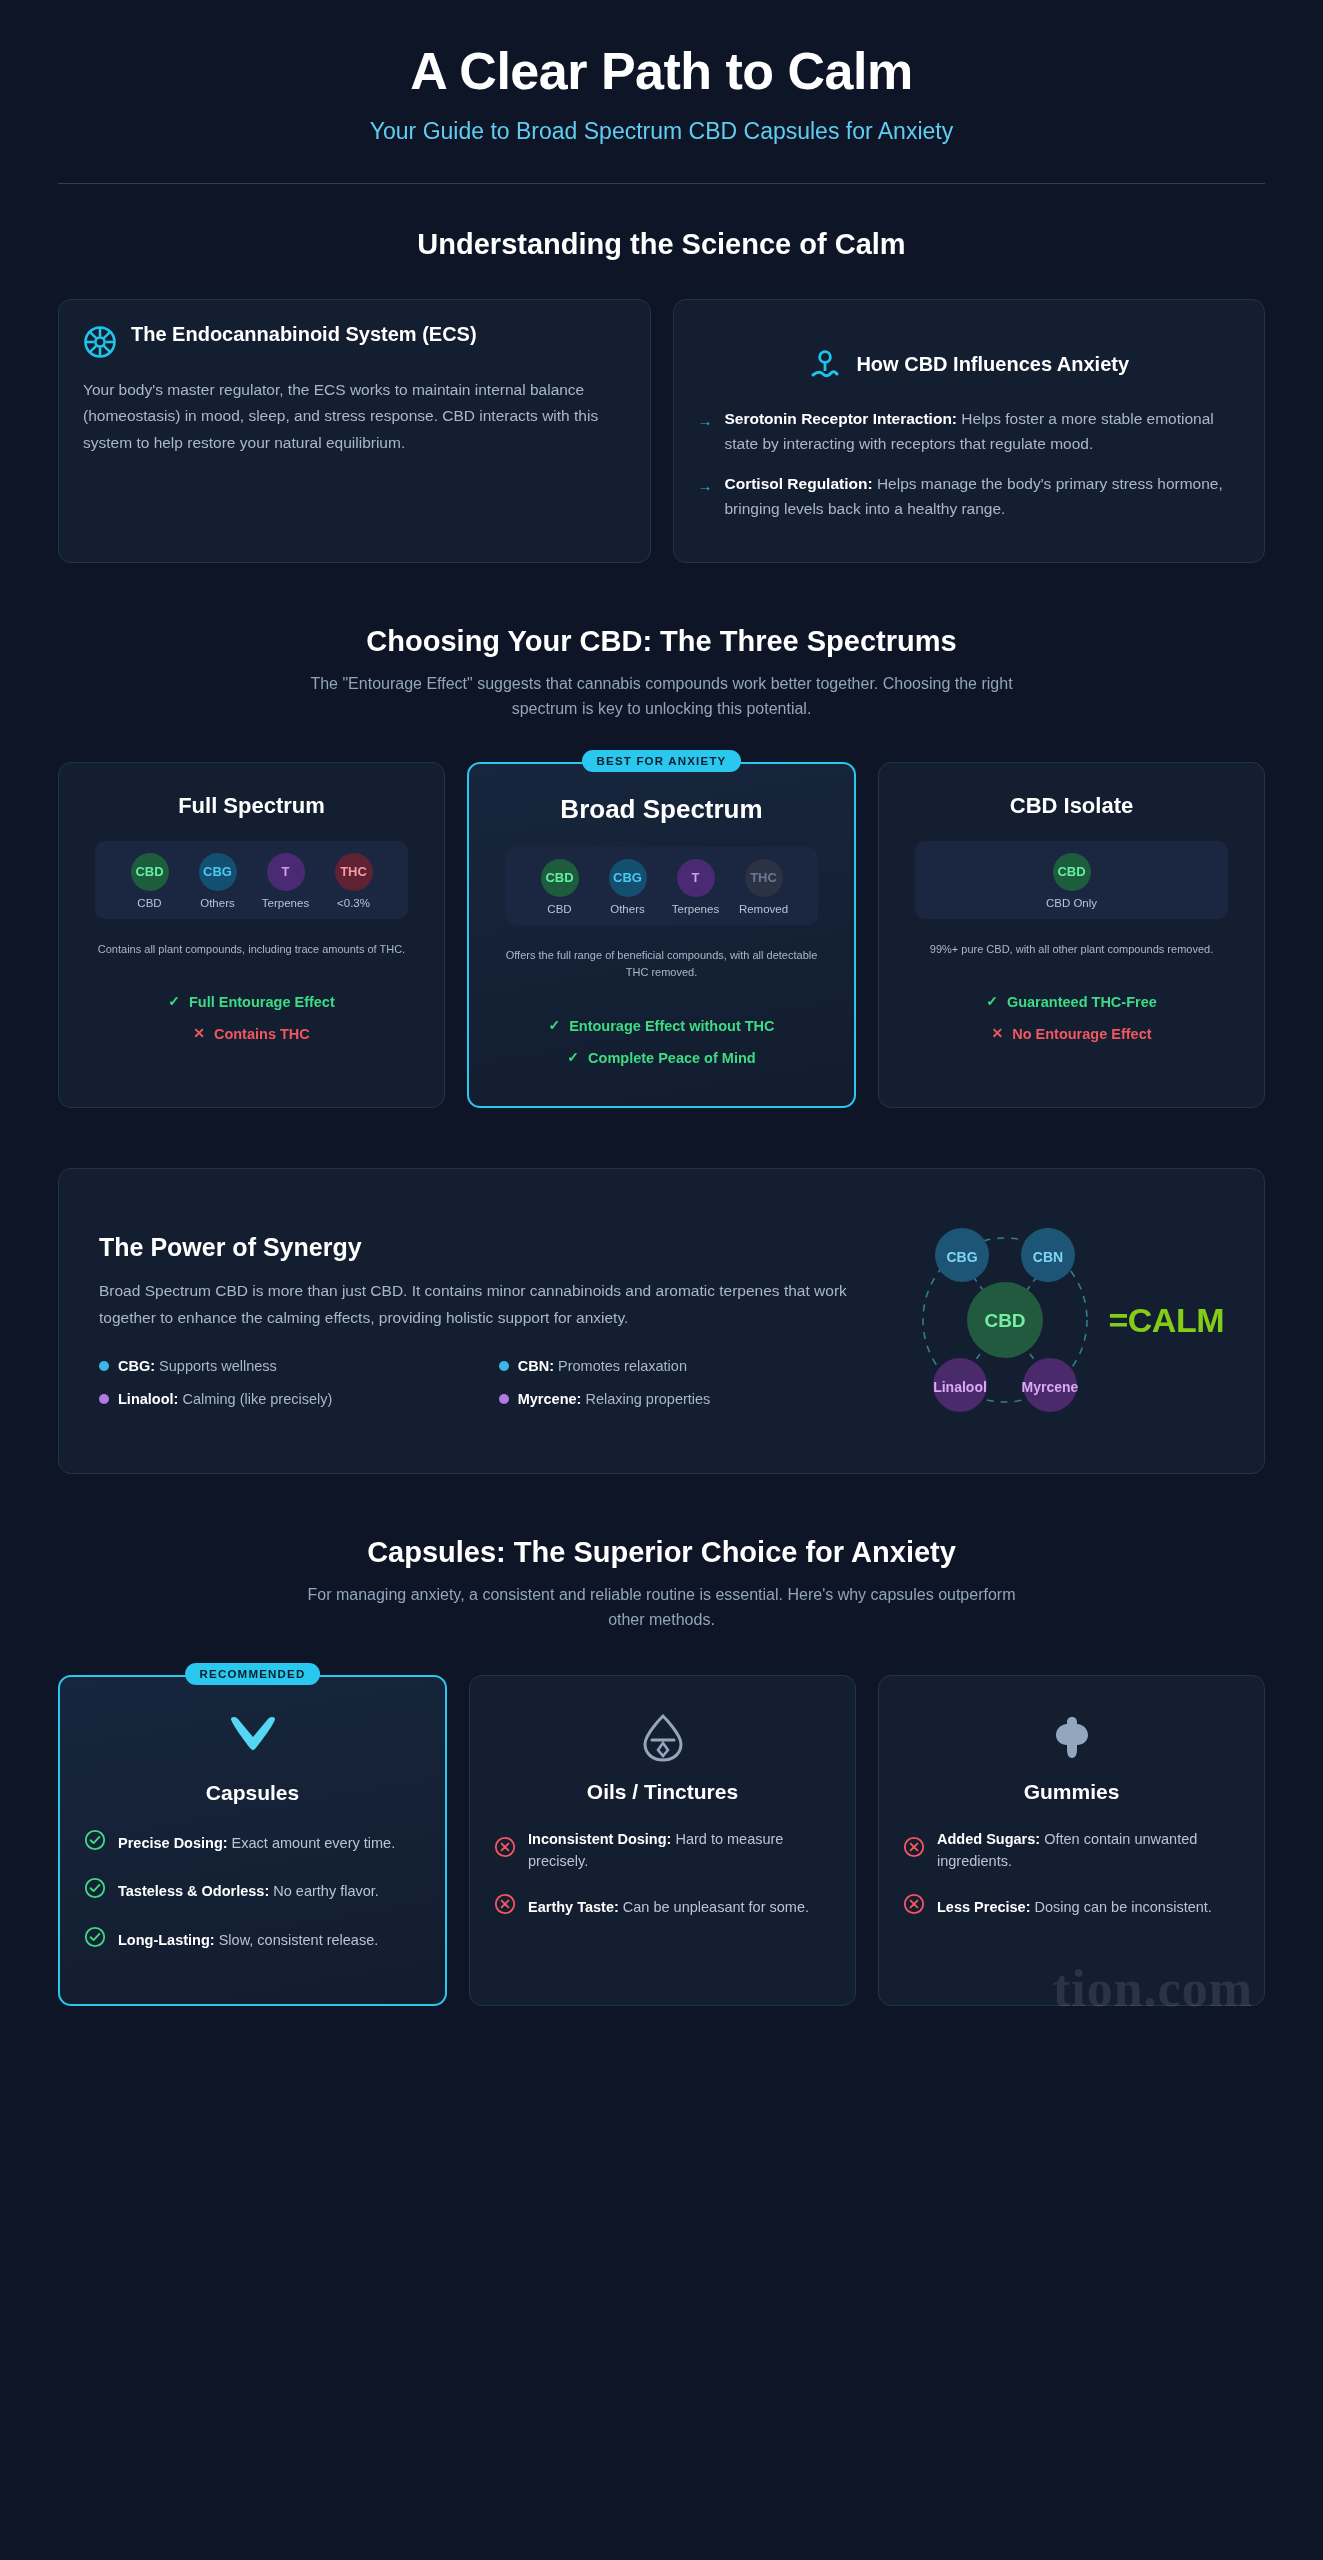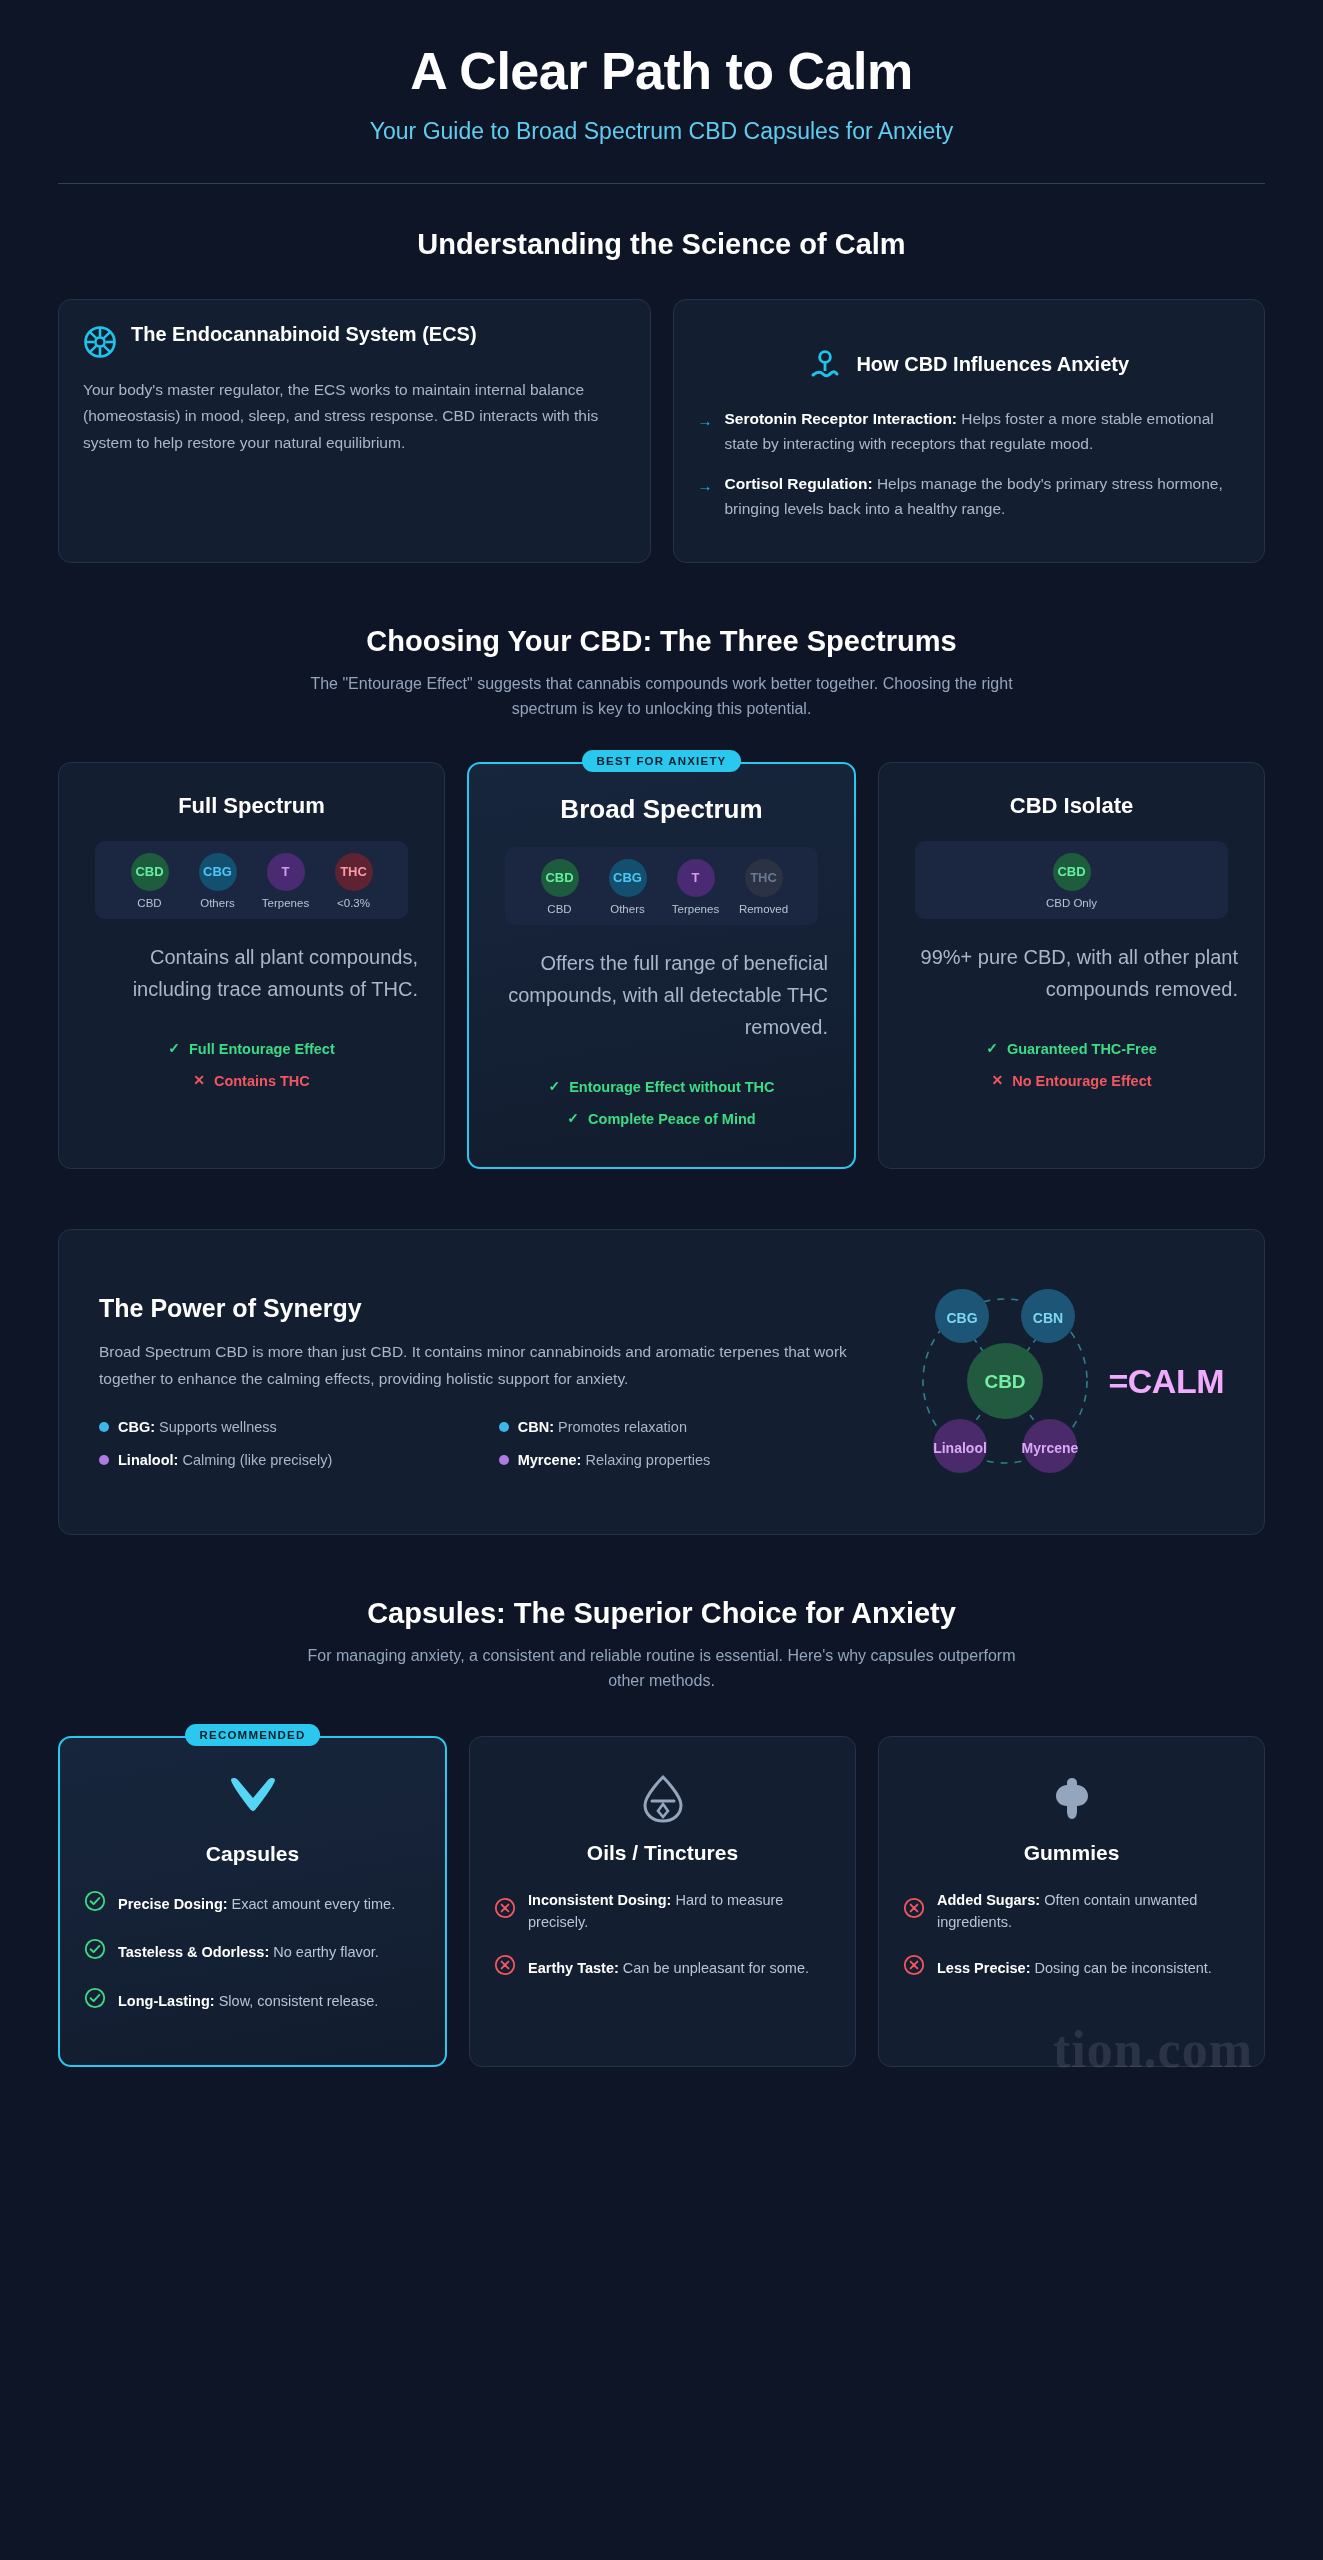--- a/index.html
+++ b/index.html
@@ -163,26 +163,25 @@
     font-size: 13px; font-weight: bold;
     position: relative;
   }
   .mol-label {
     font-size: 11.5px;
     color: #b7c3d4;
     margin-top: 6px;
     white-space: nowrap;
   }
   .spec-desc {
-    font-size: 20px;
+    font-size: 11px;
     color: #a9b7cb;
     line-height: 1.6;
     margin-top: 22px;
     padding: 0 4px;
-    text-align: right;
   }
   .spec-points { margin-top: 34px; }
   .spec-point {
     display: flex;
     gap: 9px;
     justify-content: center;
     align-items: flex-start;
     font-size: 14.5px;
     font-weight: bold;
     margin-bottom: 12px;
@@ -230,21 +229,21 @@
   .leg-item b { color: #ffffff; }
   .syn-right {
     flex: 0 0 auto;
     display: flex;
     align-items: center;
     gap: 2px;
   }
   .calm-eq {
     font-size: 34px;
     font-weight: bold;
-    color: #f0abfc;
+    color: #84cc16;
     letter-spacing: -0.5px;
     white-space: nowrap;
     margin-left: -6px;
   }
 
   
   .caps-wrap { margin-top: 62px; }
   .caps-row {
     display: flex;
     gap: 22px;

